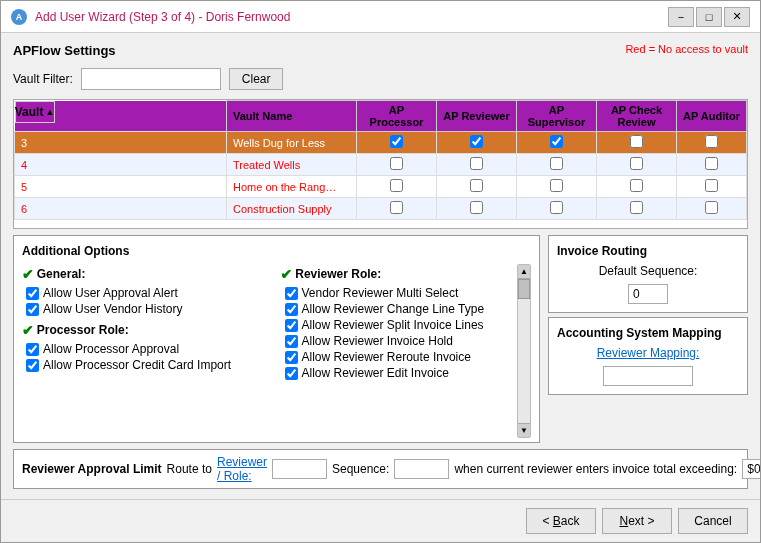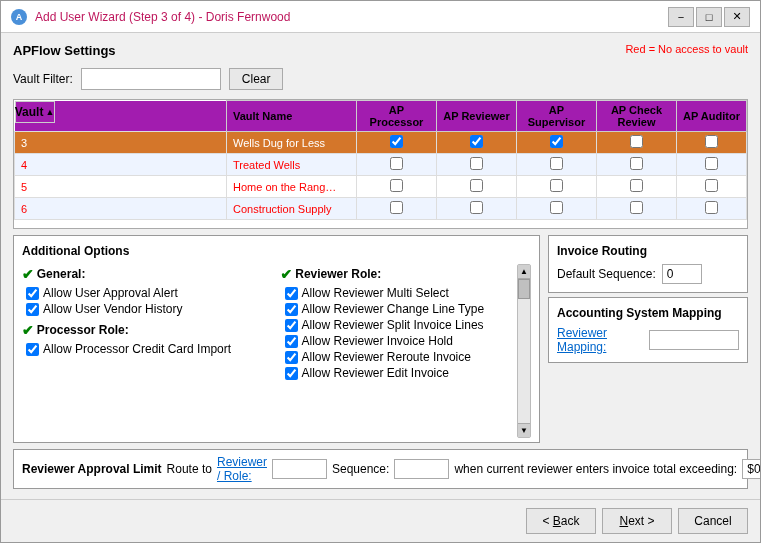--- a/index.html
+++ b/index.html
@@ -39,21 +39,21 @@
     .sort-arrow { font-size: 9px; }
     .additional-options-wrapper { border: 1px solid #999; background: white; padding: 8px 8px 4px 8px; flex: 1; display: flex; flex-direction: column; }
     .add-opt-title { font-weight: bold; font-size: 12px; margin-bottom: 6px; }
     .opt-col { flex: 1; display: flex; flex-direction: column; gap: 2px; overflow: hidden; }
     .scroll-track { width: 14px; background: #e8e8e8; border: 1px solid #bbb; border-radius: 2px; display: flex; flex-direction: column; }
     .group-header { display: flex; align-items: center; gap: 3px; font-weight: bold; font-size: 12px; margin: 2px 0; }
     .check-item { display: flex; align-items: center; gap: 4px; font-size: 11px; padding-left: 4px; }
     .invoice-acct-panel { width: 200px; display: flex; flex-direction: column; gap: 0; }
     .panel-box { border: 1px solid #999; background: white; padding: 8px; margin-bottom: 4px; }
     .panel-title { font-weight: bold; font-size: 12px; margin-bottom: 6px; }
-    .field-row { display: flex; align-items: center; gap: 6px; font-size: 12px; }
+    .field-row { display: flex; align-items: center; gap: 6px; font-size: 12px; flex-direction: column; }
     .small-input { width: 40px; height: 20px; border: 1px solid #aaa; padding: 2px 4px; font-size: 12px; }
     .link-text { color: #0066cc; text-decoration: underline; cursor: pointer; font-size: 12px; }
     .med-input { width: 90px; height: 20px; border: 1px solid #aaa; padding: 2px 4px; font-size: 12px; }
     .reviewer-limit-bar { border: 1px solid #999; background: white; padding: 5px 8px; display: flex; align-items: center; gap: 5px; flex-wrap: nowrap; }
     .rl-label { font-size: 12px; font-weight: bold; white-space: nowrap; }
     .rl-text { font-size: 12px; white-space: nowrap; }
     .rl-input-sm { width: 55px; height: 20px; border: 1px solid #aaa; padding: 2px 4px; font-size: 12px; }
     .rl-amount { width: 70px; height: 20px; border: 1px solid #aaa; padding: 2px 4px; font-size: 12px; }
   </style>
 </head>
@@ -160,33 +160,37 @@
             <div class="check-item">
               <input type="checkbox" checked="" style="">
               <span>Allow User Vendor History</span>
             </div>
             <div class="group-header" style="margin-top:4px;">
               <span class="green-check">✔</span>
               <span>Processor Role:</span>
             </div>
             <div class="check-item">
               <input type="checkbox" checked="" style="">
+              <span>Allow Processor Approval</span>
+            </div>
+            <div class="check-item">
+              <input type="checkbox" checked="" style="">
               <span>Allow Processor Credit Card Import</span>
             </div>
           </div>
 
           <div style="display:flex; flex:1; gap:4px; overflow:hidden;">
             <div class="opt-col">
               <div class="group-header">
                 <span class="green-check">✔</span>
                 <span>Reviewer Role:</span>
               </div>
               <div class="check-item">
                 <input type="checkbox" checked="" style="">
-                <span>Allow Reviewer Multi Select</span>
+                <span>Vendor Reviewer Multi Select</span>
               </div>
               <div class="check-item">
                 <input type="checkbox" checked="" style="">
                 <span>Allow Reviewer Change Line Type</span>
               </div>
               <div class="check-item">
                 <input type="checkbox" checked="" style="">
                 <span>Allow Reviewer Split Invoice Lines</span>
               </div>
               <div class="check-item">

